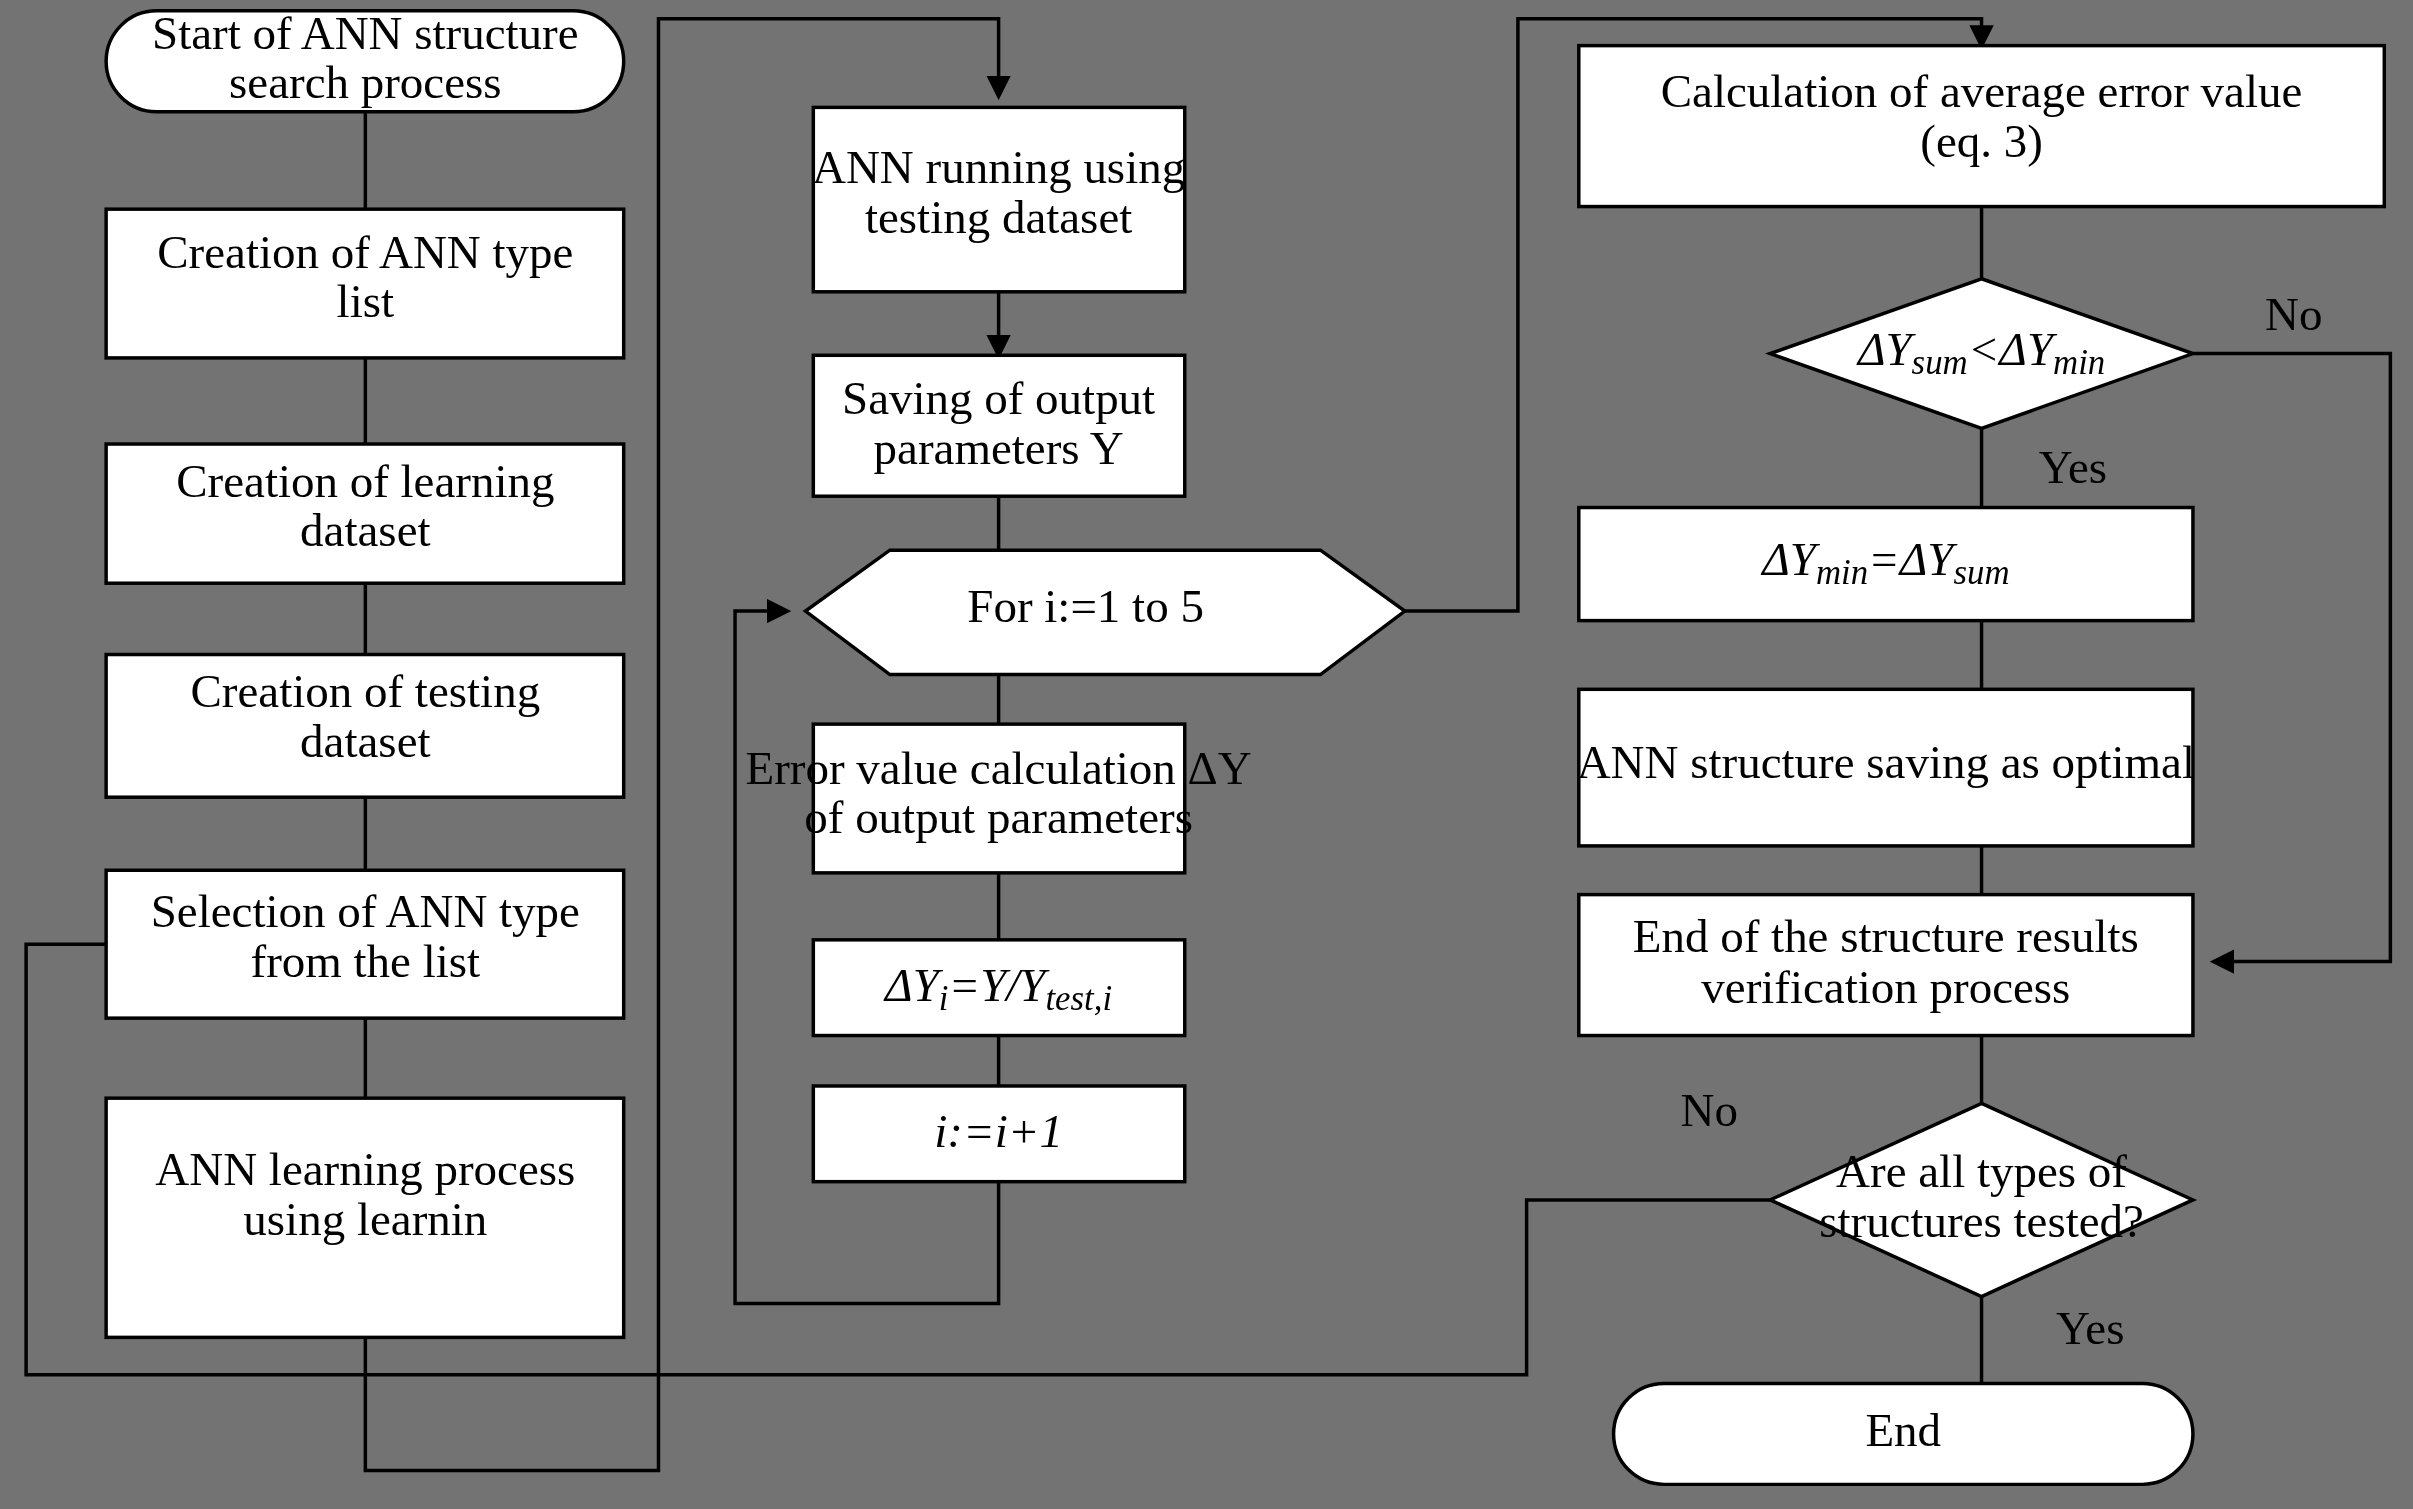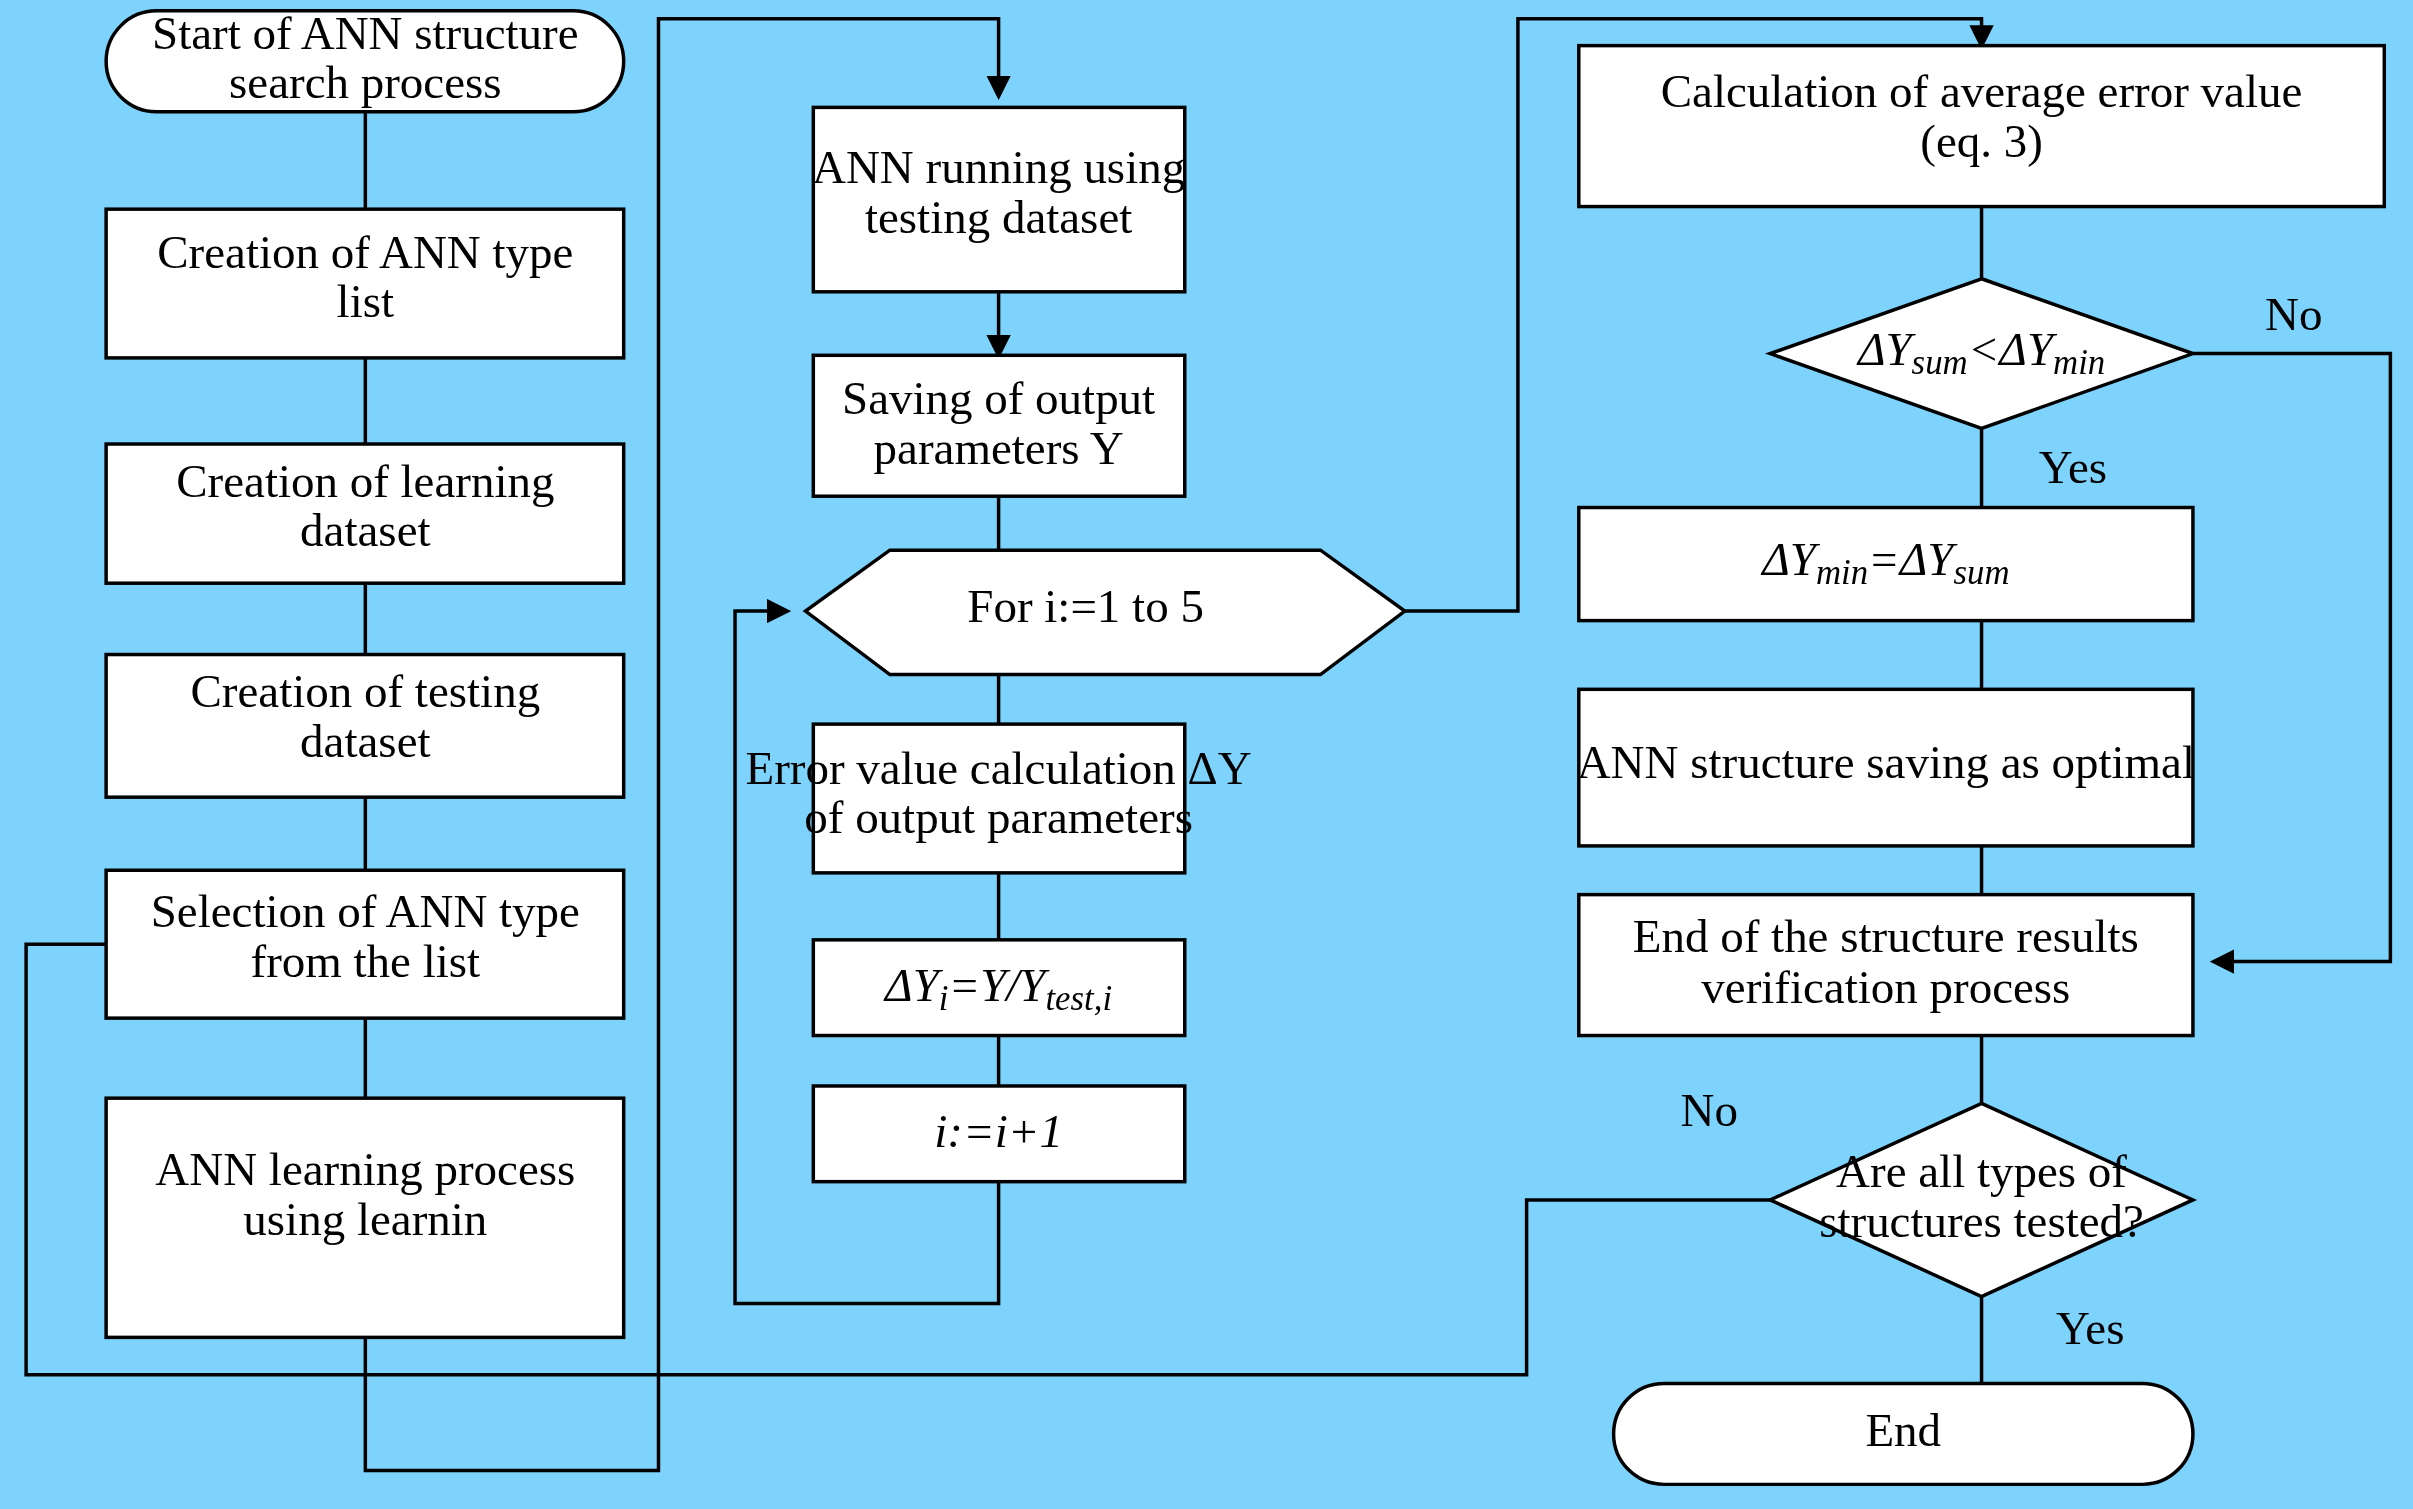--- a/index.html
+++ b/index.html
@@ -1,18 +1,18 @@
 <!DOCTYPE html>
 <html style="font-size:14px"><head>
 <meta charset="utf-8">
 <style>
   html,body{margin:0;padding:0;background:#ffffff;}
   body{width:2413px;height:1510px;overflow:hidden;
        font-family:"Liberation Serif","DejaVu Serif",serif;}
-  #sheet{position:relative;width:2413px;height:1510px;background:#7dd3fc;}
+  #sheet{position:relative;width:2413px;height:1510px;background:#737373;}
   svg#flow{position:absolute;left:0;top:0;width:2413px;height:1510px;display:block;}
   .shape{fill:#ffffff;stroke:#000000;stroke-width:4;}
   .conn{fill:none;stroke:#000000;stroke-width:4;}
   .arrowhead{fill:#000000;stroke:none;}
   .nodelabel{font-family:"Liberation Serif","DejaVu Serif",serif;
              font-size:54px;fill:#000;text-anchor:middle;
              dominant-baseline:middle;}
   .nodelabel.italic{font-style:italic;}
   .edgelabel{font-family:"Liberation Serif","DejaVu Serif",serif;
              font-size:54px;fill:#000;text-anchor:middle;

